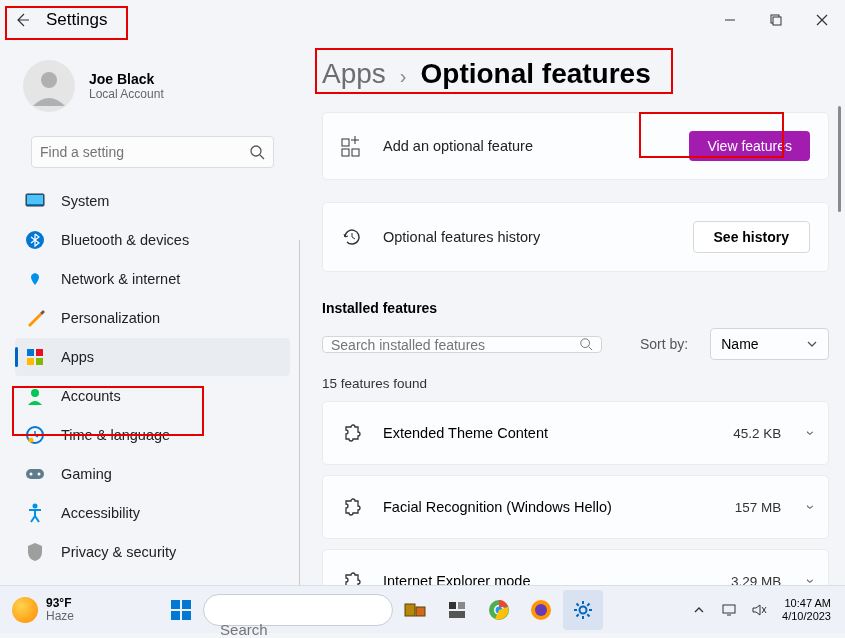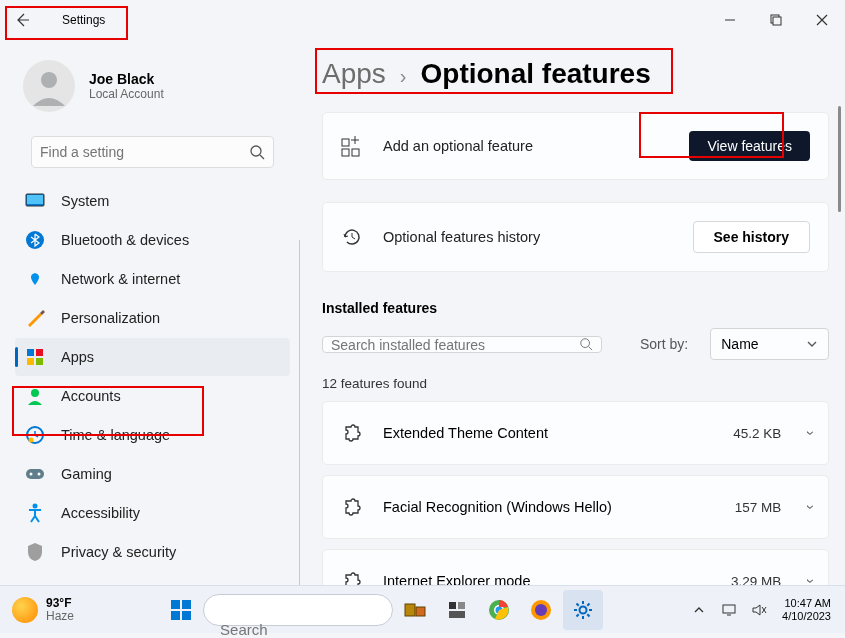--- a/index.html
+++ b/index.html
@@ -1,20 +1,20 @@
 <!DOCTYPE html>
 <html><head>
   <meta charset="utf-8">
   <style>
     * { margin: 0; padding: 0; box-sizing: border-box; font-family: "Segoe UI", Arial, sans-serif; }
     body { width: 845px; height: 638px; background: #f3f5f9; overflow: hidden; position: relative; }
     
     .titlebar { height: 40px; display: flex; align-items: center; padding-left: 10px; }
     .tb-back { width: 24px; height: 24px; display: flex; align-items: center; justify-content: center; cursor: pointer; }
-    .tb-title { margin-left: 28px; font-size: 12px; }
+    .tb-title { margin-left: 12px; font-size: 17px; }
     .tb-spacer { flex: 1; }
     .tb-btn { width: 46px; height: 32px; display: flex; align-items: center; justify-content: center; cursor: pointer; font-size: 13px;}
     
     .hl-red { border: 2.5px solid #e60000; }
     .hl-tb { position: absolute; left: 5px; top: 6px; width: 123px; height: 34px; pointer-events: none; }
     
     .main { display: flex; height: 545px; position: relative; }
     
     .sidebar { width: 300px; padding: 10px 10px 0 15px; overflow-y: auto; position: relative; }
     .profile { display: flex; align-items: center; gap: 14px; padding: 10px 8px 18px; }
@@ -37,21 +37,21 @@
     
     .content { flex: 1; padding: 18px 16px 0 22px; overflow-y: auto; position: relative;}
     .crumb { font-size: 28px; font-weight: 600; display: flex; align-items: baseline; gap: 14px; }
     .crumb-parent { color: #6d6d6d; font-weight: 400; }
     .crumb-sep { color: #888; font-size:20px; font-weight:400;}
     .hl-crumb { position:absolute; left:15px; top:8px; width: 358px; height: 46px; pointer-events:none; }
     
     .card { background: #fcfdfe; border: 1px solid #ebebeb; border-radius: 5px; padding: 18px 18px; margin-top: 22px; display: flex; align-items: center; gap: 20px; }
     .card-icon { width:22px; height:22px; display:flex; align-items:center; justify-content:center; flex-shrink:0;}
     .card-text { font-size: 14.5px; flex: 1; color: #222;}
-    .btn-primary { background: #0f172a; color: #fff; border: none; padding: 7px 18px; border-radius: 4px; font-size: 14px; cursor:pointer; }
+    .btn-primary { background: #a21caf; color: #fff; border: none; padding: 7px 18px; border-radius: 4px; font-size: 14px; cursor:pointer; }
     .btn-secondary { background: #fff; border: 1px solid #d8d8d8; padding: 7px 20px; border-radius: 4px; font-size: 14px; cursor:pointer;font-weight:bold; }
     .hl-btn { position:absolute; left:339px; top:72px; width: 145px; height: 46px; pointer-events:none;}
     
     .section-title { font-size: 14px; font-weight: 600; margin-top: 28px; }
     .filter-row { display: flex; align-items: center; gap: 22px; margin-top: 12px; }
     .searchf { flex: 0 0 280px; height: 17px; border:1px solid #d5d5d5; border-radius:4px; background:#fcfdfe; display:flex; align-items:flex-start; padding:0 8px;}
     .searchf input { border:none; outline:none; flex:1; font-size:14px; background:transparent; color:#666;}
     .sort-lbl { font-size: 14px; color:#555; margin-left: 16px;}
     .sort-sel { flex:1; height:32px; border:1px solid #d5d5d5; border-radius:4px; background:#fcfdfe; display:flex; align-items:center; padding:0 10px; justify-content:space-between; font-size:14px; cursor:pointer;}
     
@@ -275,21 +275,21 @@
       </div>
       <span class="sort-lbl">Sort by:</span>
       <div class="sort-sel">
         <span>Name</span>
         <svg width="12" height="12">
             <path d="M2 4 L6 8 L10 4" stroke="#555" fill="none" stroke-width="1.3"></path>
           </svg>
       </div>
     </div>
 
-    <div class="count-label">12 features found</div>
+    <div class="count-label">15 features found</div>
 
     <div class="feat">
       <span class="card-icon">
           <svg width="20" height="20" viewBox="0 0 20 20">
             <path d="M4 4 H9 A2 2 0 0 1 13 4 H16 V9 A2 2 0 0 1 16 13 V16 H11 A2 2 0 0 1 7 16 H4 V11 A2 2 0 0 0 4 7 Z" stroke="#333" fill="none" stroke-width="1.3"></path>
           </svg>
         </span>
       <span class="feat-name">Extended Theme Content</span>
       <span class="feat-size">45.2 KB</span>
       <span class="chev">›</span>

